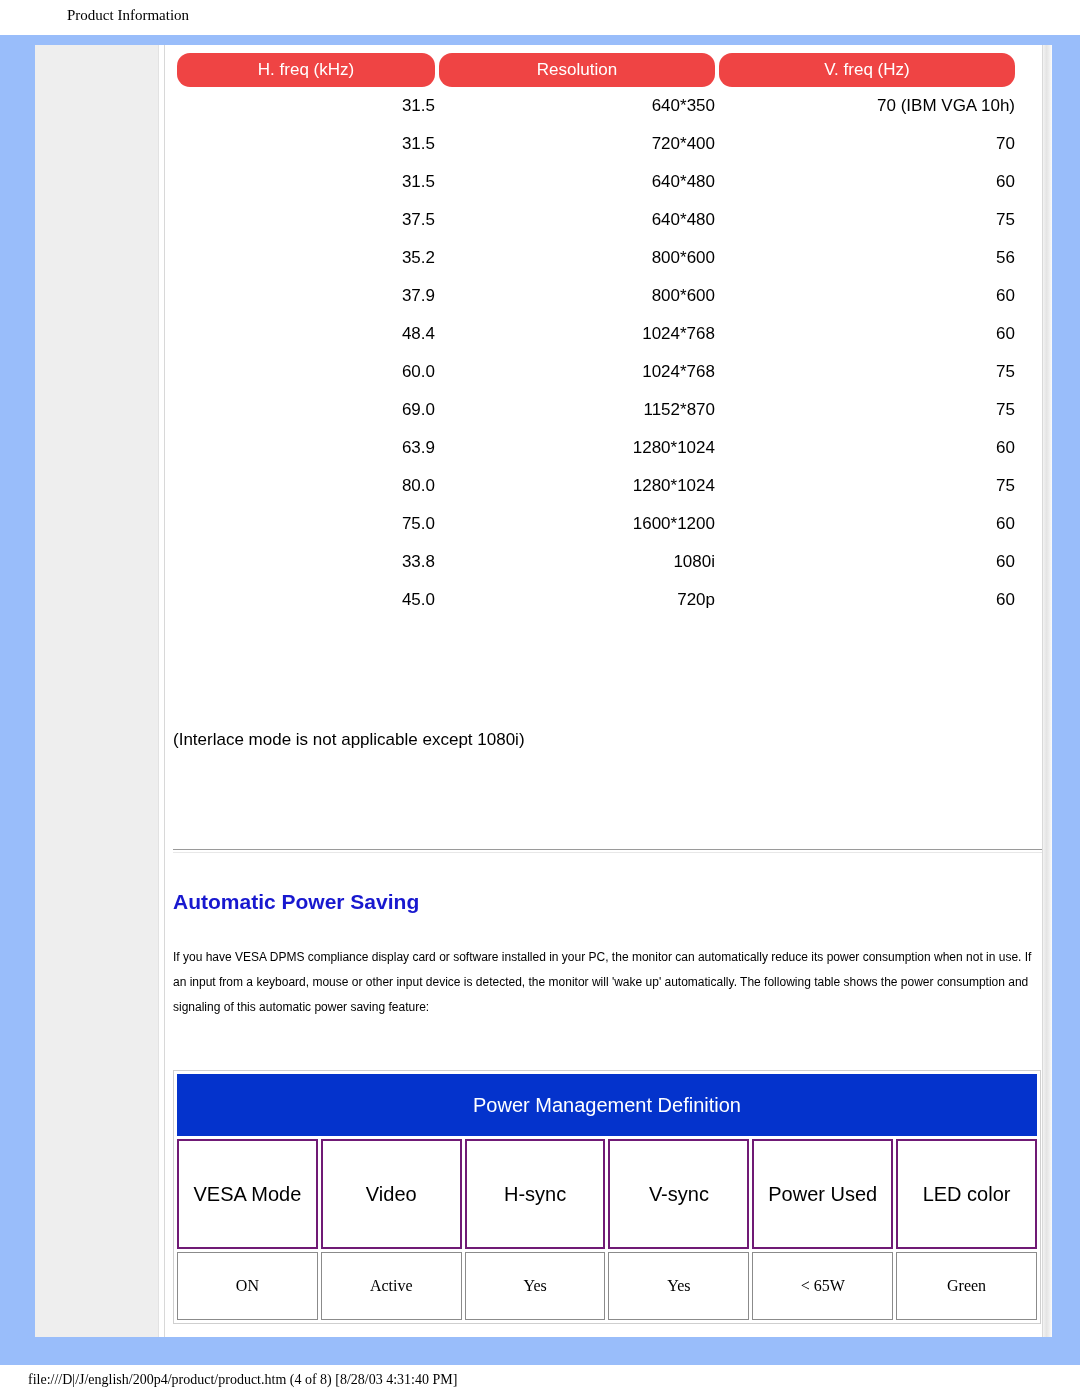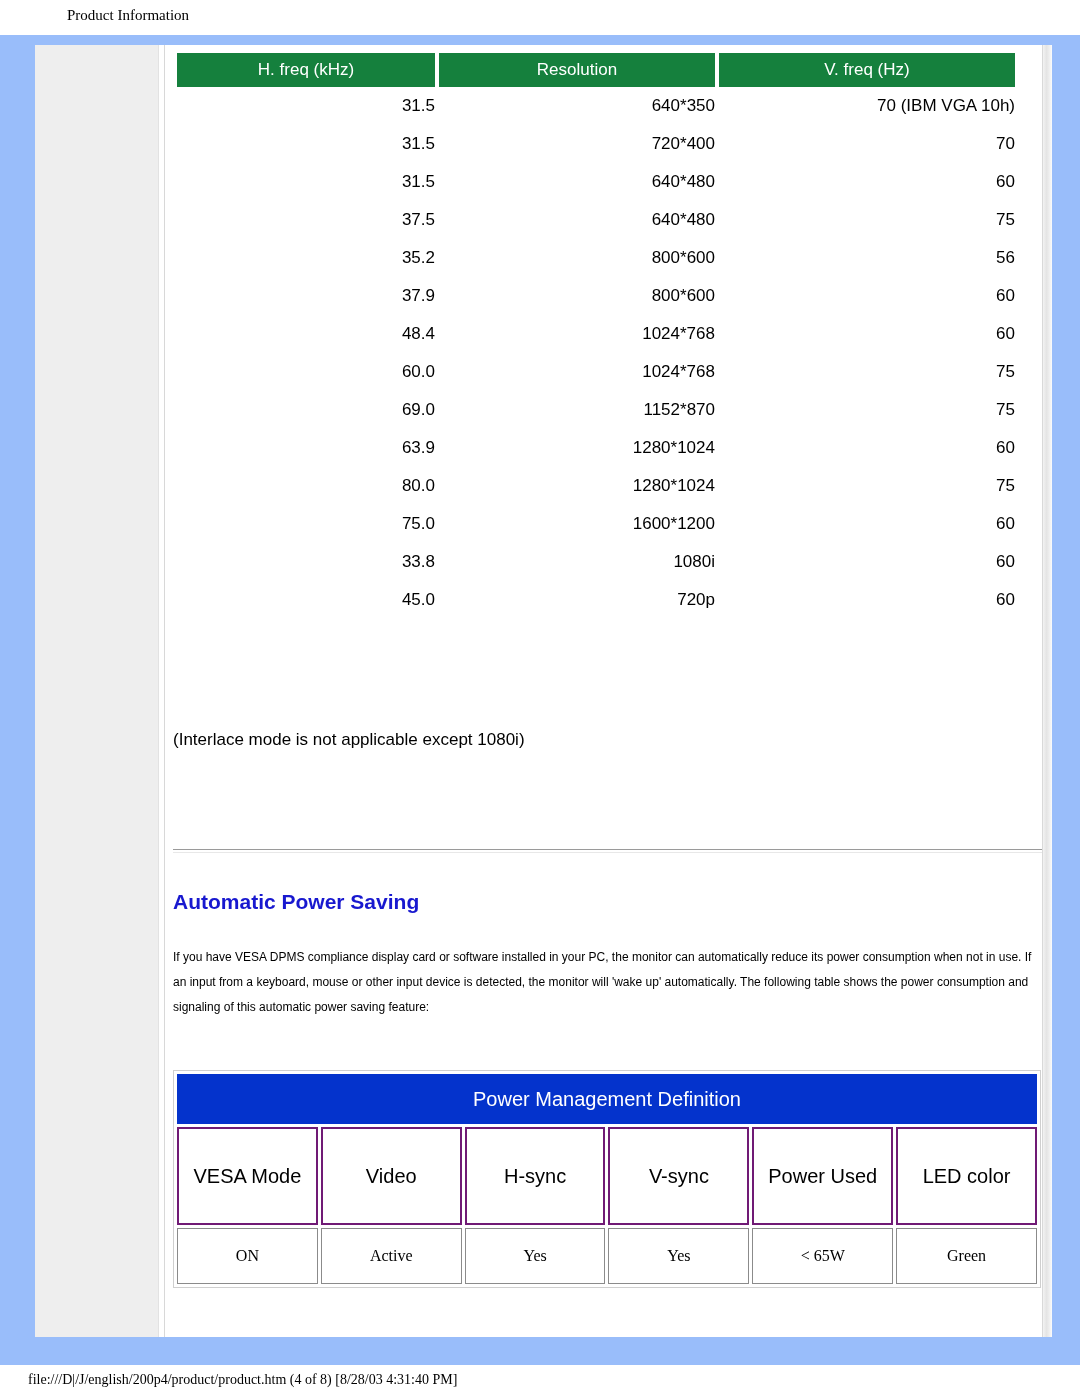--- a/index.html
+++ b/index.html
@@ -100,28 +100,29 @@
   .timing-table {
     position: absolute;
     left: 8px;    
     top: 8px;
     width: 845px;
     border-collapse: separate;
     border-spacing: 4px 0;
     table-layout: fixed;
   }
   .timing-table th {
-    background: #15803d;
+    background: #ef4444;
     color: #ffffff;
     font-weight: normal;
     font-size: 17px;
     height: 34px;
     text-align: center;
     vertical-align: middle;
     padding: 0;
+    border-radius: 13px;
   }
   .timing-table td {
     font-size: 17px;
     color: #000000;
     text-align: right;
     height: 38px;
     padding: 0;
     vertical-align: middle;
   }
   .col-h  { width: 258px; }
@@ -191,21 +192,21 @@
     background: #ffffff;
     box-sizing: border-box;
   }
   table.pm {
     width: 100%;
     border-collapse: separate;
     border-spacing: 3px;
     table-layout: fixed;
   }
   table.pm td {
-    padding: 2px;
+    padding: 8px;
     vertical-align: middle;
     text-align: center;
   }
   td.pm-title {
     background: #0433cc;
     color: #ffffff;
     font-size: 20px;
     height: 46px;
   }
   td.pm-head {

